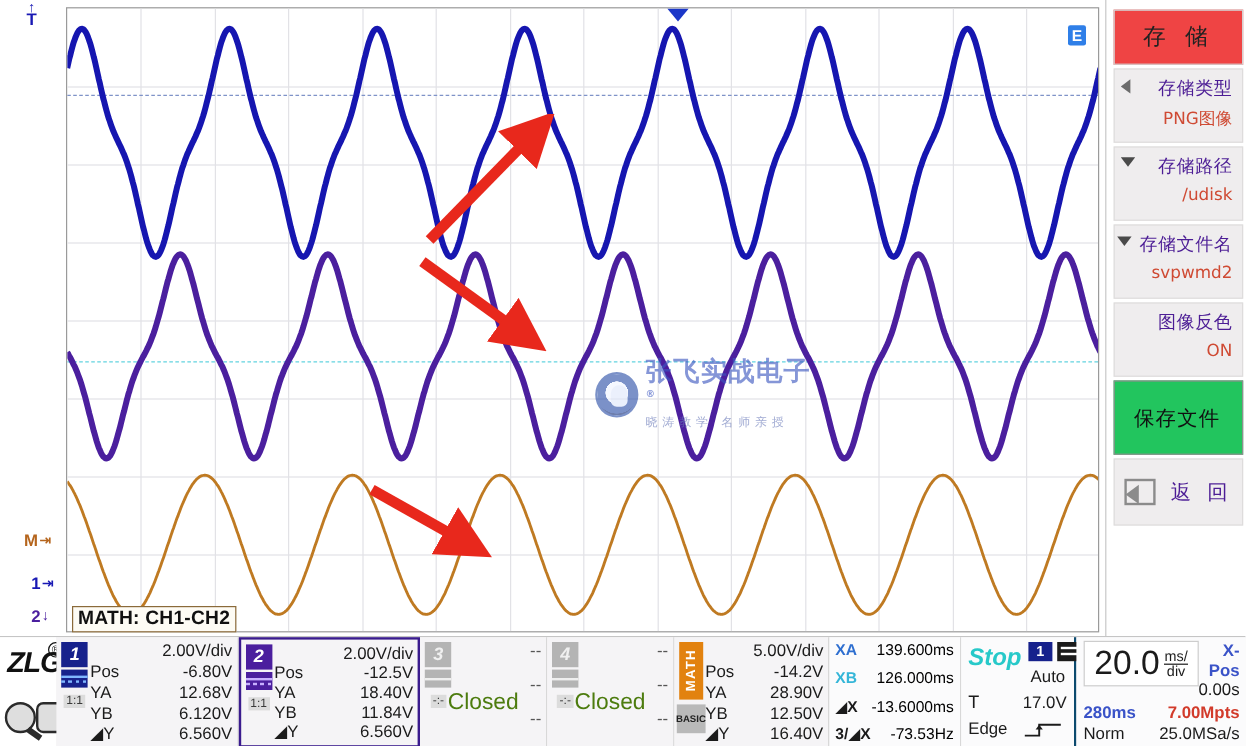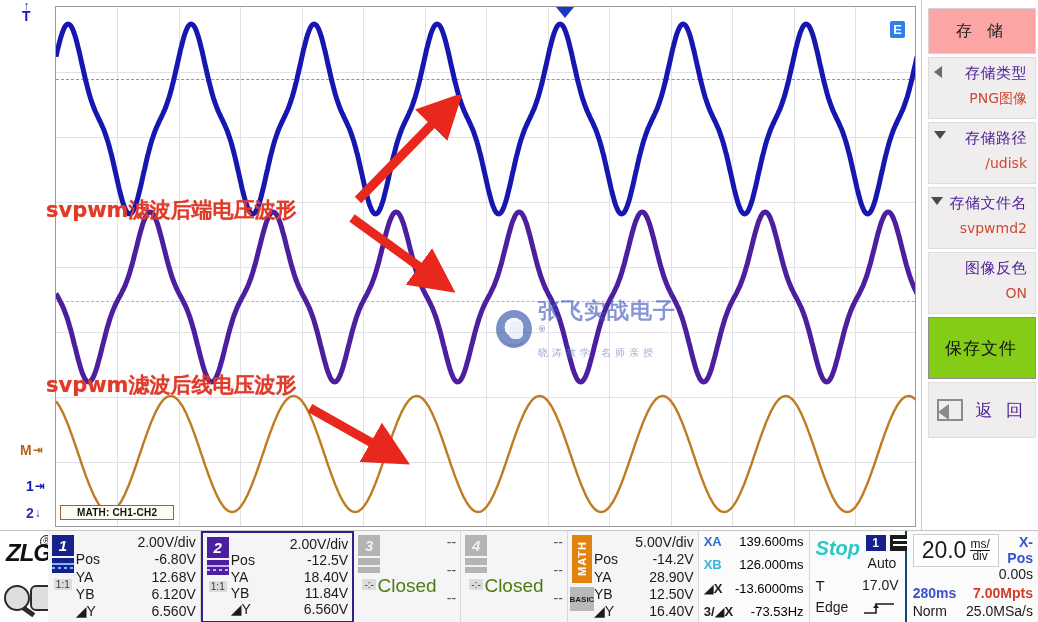--- a/index.html
+++ b/index.html
@@ -41,53 +41,53 @@
   
   .annot{position:absolute;color:#e03a28;font-size:21px;font-weight:600;white-space:nowrap;
          font-family:"DejaVu Sans","Liberation Sans",sans-serif;
          text-shadow:0 0 1px rgba(224,58,40,.6);}
   #annot-1{left:46px;top:196px;}
   #annot-2{left:46px;top:371px;}
 
   .arrow{position:absolute;}
 
   #math-label{position:absolute;left:60px;top:505px;background:#fdfbf4;border:1px solid #8a6a3a;
-              color:#111;font-size:10px;font-weight:bold;padding:1px 16px;letter-spacing:.2px;}
+              color:#111;font-size:16px;font-weight:bold;padding:1px 4px;letter-spacing:.2px;}
 
   
   #watermark{position:absolute;left:440px;top:298px;width:180px;height:48px;opacity:.62;
              display:flex;align-items:center;gap:6px;}
   #wm-logo{width:38px;height:38px;border-radius:50%;background:radial-gradient(circle at 50% 45%,#f0f4ff 0 38%,#2b4fa8 39% 70%,#16307a 71% 100%);
            border:2px solid #2b4fa8;box-sizing:border-box;position:relative;}
   #wm-logo:after{content:"";position:absolute;left:11px;top:9px;width:14px;height:18px;border-radius:7px 7px 5px 5px;background:#dfe7fb;}
   #wm-text{display:flex;flex-direction:column;line-height:1;}
   #wm-main{font-size:22px;font-weight:bold;color:#3b56c0;letter-spacing:1px;
            font-family:"DejaVu Sans","Liberation Sans",sans-serif;}
   #wm-sub{font-size:10px;color:#6878b8;letter-spacing:4px;margin-top:4px;
           font-family:"DejaVu Sans","Liberation Sans",sans-serif;}
   #wm-tm{font-size:8px;vertical-align:super;}
 
   
   #side-menu{position:absolute;left:921px;top:0;width:117px;height:530px;background:#ffffff;
              border-left:1px solid #c8c8c8;}
-  .menu-title{height:44px;margin:8px 3px 0 6px;background:#fca5a5;border:1px solid #d4d2d2;
+  .menu-title{height:44px;margin:8px 3px 0 6px;background:#ef4444;border:1px solid #d4d2d2;
               display:flex;align-items:center;justify-content:center;
-              font-size:16px;color:#222;letter-spacing:5px;
+              font-size:19px;color:#222;letter-spacing:5px;
               font-family:"DejaVu Sans","Liberation Sans",sans-serif;}
   .menu-item{margin:3px 3px 0 6px;background:#efedee;border:1px solid #dedcdc;position:relative;
              padding:6px 8px 6px 6px;min-height:52px;box-sizing:border-box;}
   .menu-item .mi-label{font-size:15px;color:#4c1d95;text-align:right;letter-spacing:.5px;
                        font-family:"DejaVu Sans","Liberation Sans",sans-serif;}
   .menu-item .mi-value{font-size:14px;color:#cf4a33;text-align:right;margin-top:7px;
                        font-family:"DejaVu Sans","Liberation Sans",sans-serif;}
   .menu-item.tall{min-height:62px;}
   .mi-arrow{position:absolute;left:5px;top:8px;width:0;height:0;}
   .arrow-left{border-top:6px solid transparent;border-bottom:6px solid transparent;border-right:8px solid #6c6c6c;}
   .arrow-down{border-left:6px solid transparent;border-right:6px solid transparent;border-top:8px solid #4a4a4a;}
-  .menu-item.selected{background:#84cc16;border-color:#8e8e8e;min-height:62px;
+  .menu-item.selected{background:#22c55e;border-color:#8e8e8e;min-height:62px;
                       display:flex;align-items:center;justify-content:center;}
   .menu-item.selected .mi-label{color:#111;font-size:17px;text-align:center;letter-spacing:1px;}
   .menu-item.back{min-height:56px;display:flex;align-items:center;gap:6px;justify-content:flex-end;}
   .back-icon{width:26px;height:22px;border:2px solid #8b8b8b;box-sizing:border-box;position:relative;margin-right:auto;margin-left:2px;}
   .back-icon:before{content:"";position:absolute;left:-1px;top:3px;width:0;height:0;
                     border-top:8px solid transparent;border-bottom:8px solid transparent;border-right:11px solid #8b8b8b;}
   .menu-item.back .mi-label{font-size:17px;letter-spacing:4px;margin-top:0;}
 
   
   #status-bar{position:absolute;left:0;top:530px;width:1038px;height:92px;background:#f2f1f4;
@@ -152,21 +152,21 @@
   #trig-mode-ico:after{content:"";position:absolute;left:3px;top:4px;right:3px;height:2px;background:#fff;box-shadow:0 5px 0 #fff;}
   #trig-auto{position:absolute;left:58px;top:24px;font-size:14px;color:#1b1b1b;}
   #trig-t{position:absolute;left:6px;top:46px;font-size:15px;color:#1b1b1b;}
   #trig-level{position:absolute;right:6px;top:46px;font-size:14px;color:#1b1b1b;}
   #trig-edge{position:absolute;left:6px;top:68px;font-size:14px;color:#1b1b1b;}
   #trig-slope{position:absolute;right:10px;top:70px;width:32px;height:14px;}
 
   #time-block{flex:1;padding:3px 5px 3px 6px;box-sizing:border-box;background:#fbfbfc;position:relative;}
   #tb-main{display:flex;align-items:flex-start;justify-content:space-between;}
   #tb-scale-box{border:1px solid #cdcdcd;background:#fff;padding:2px 8px;display:flex;align-items:center;gap:4px;}
-  #tb-scale{font-size:23px;color:#1b1b1b;}
+  #tb-scale{font-size:28px;color:#1b1b1b;}
   #tb-unit{font-size:12px;line-height:11px;color:#1b1b1b;text-align:center;}
   #tb-unit b{display:block;font-weight:normal;}
   #tb-unit .den{border-top:1px solid #1b1b1b;}
   #tb-xpos{text-align:right;}
   #tb-xpos .lab{font-size:14px;color:#3a53c8;font-weight:bold;}
   #tb-xpos .val{font-size:14px;color:#1b1b1b;}
   #tb-row2{display:flex;justify-content:space-between;margin-top:3px;font-size:14px;}
   #tb-dur{color:#3a53c8;font-weight:bold;}
   #tb-pts{color:#d23b2b;font-weight:bold;}
   #tb-row3{display:flex;justify-content:space-between;margin-top:2px;font-size:14px;color:#1b1b1b;}
@@ -233,22 +233,20 @@
 
     <div id="watermark">
       <div id="wm-logo"></div>
       <div id="wm-text">
         <div id="wm-main"><span>张飞实战电子</span><span id="wm-tm">®</span></div>
         <div id="wm-sub">晓涛教学 名师亲授</div>
       </div>
     </div>
   </div>
 
-  <div id="annot-1" class="annot">svpwm滤波后端电压波形</div>
-  <div id="annot-2" class="annot">svpwm滤波后线电压波形</div>
 
   <svg class="arrow" style="left:340px;top:95px" width="130" height="130">
     <defs>
         <marker id="ah1" markerWidth="5" markerHeight="5" refX="2.2" refY="2.5" orient="auto">
       <path d="M0,0 L5,2.5 L0,5 z" fill="#e8281c"></path>
         </marker>
       </defs>
     <line x1="18" y1="105" x2="105" y2="16" stroke="#e8281c" stroke-width="9" marker-end="url(#ah1)"></line>
   </svg>
   <svg class="arrow" style="left:340px;top:210px" width="130" height="110">

